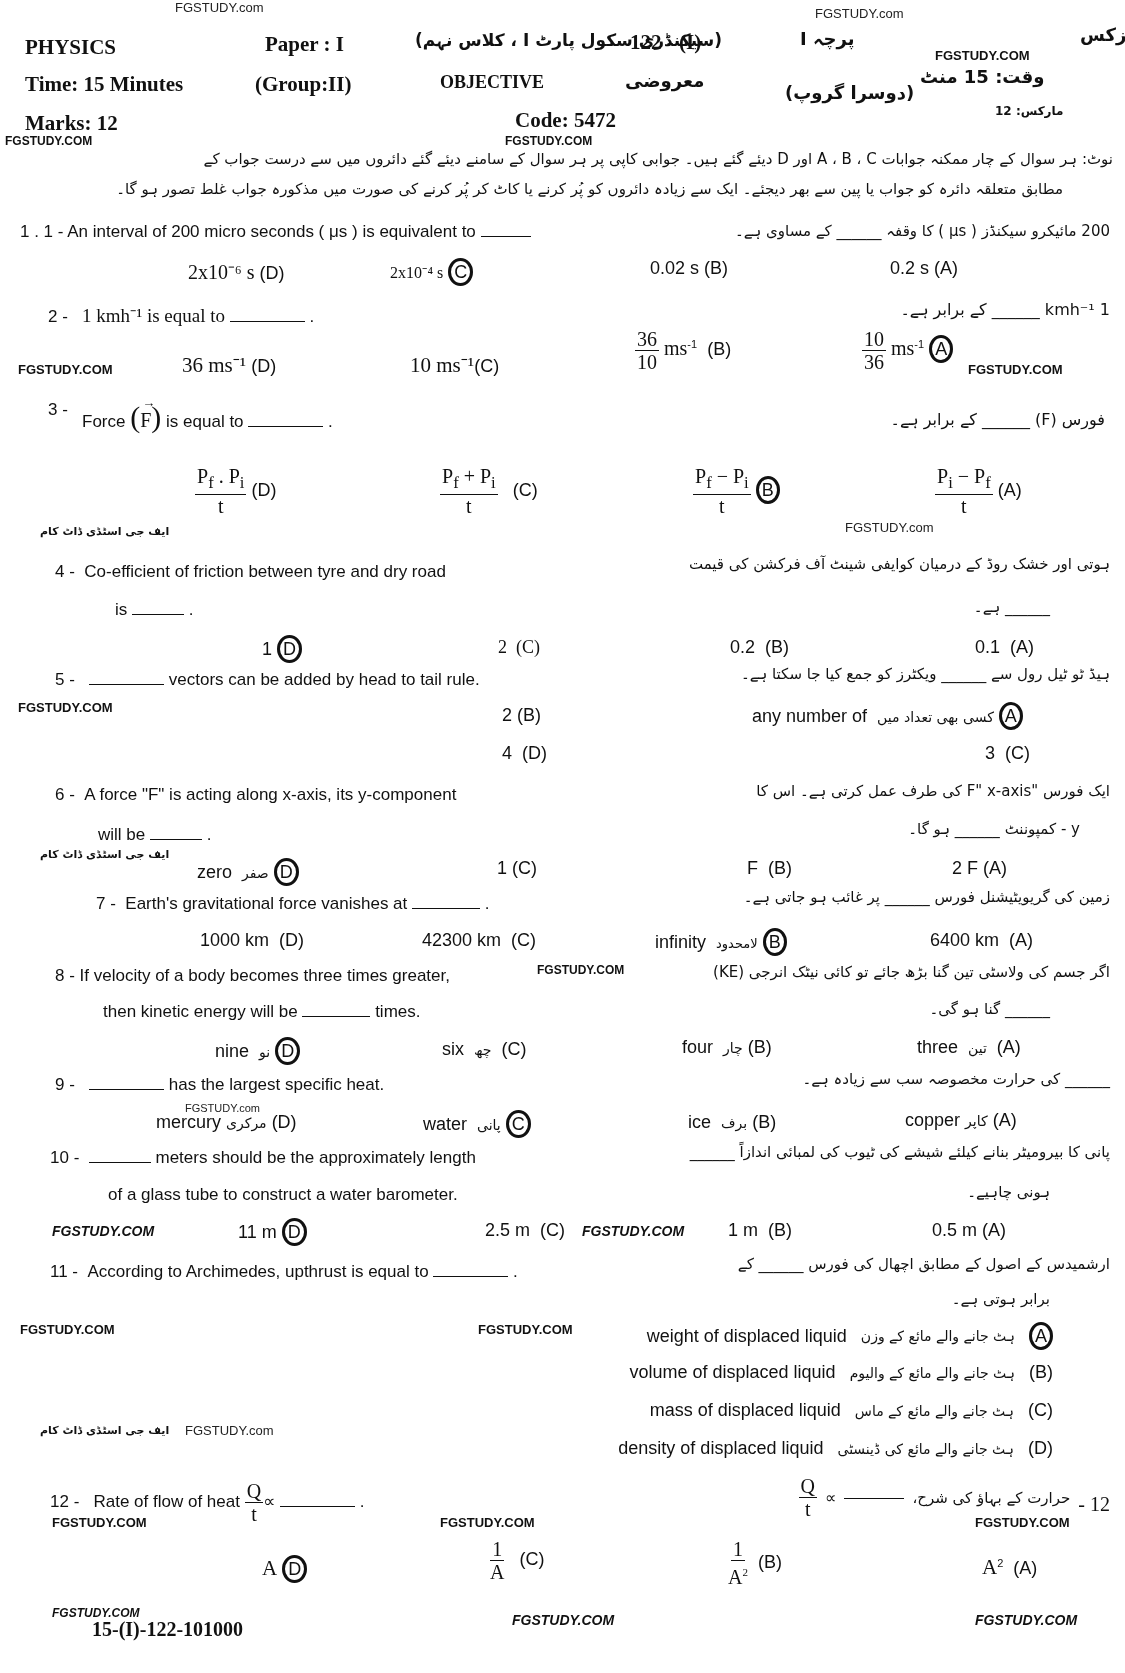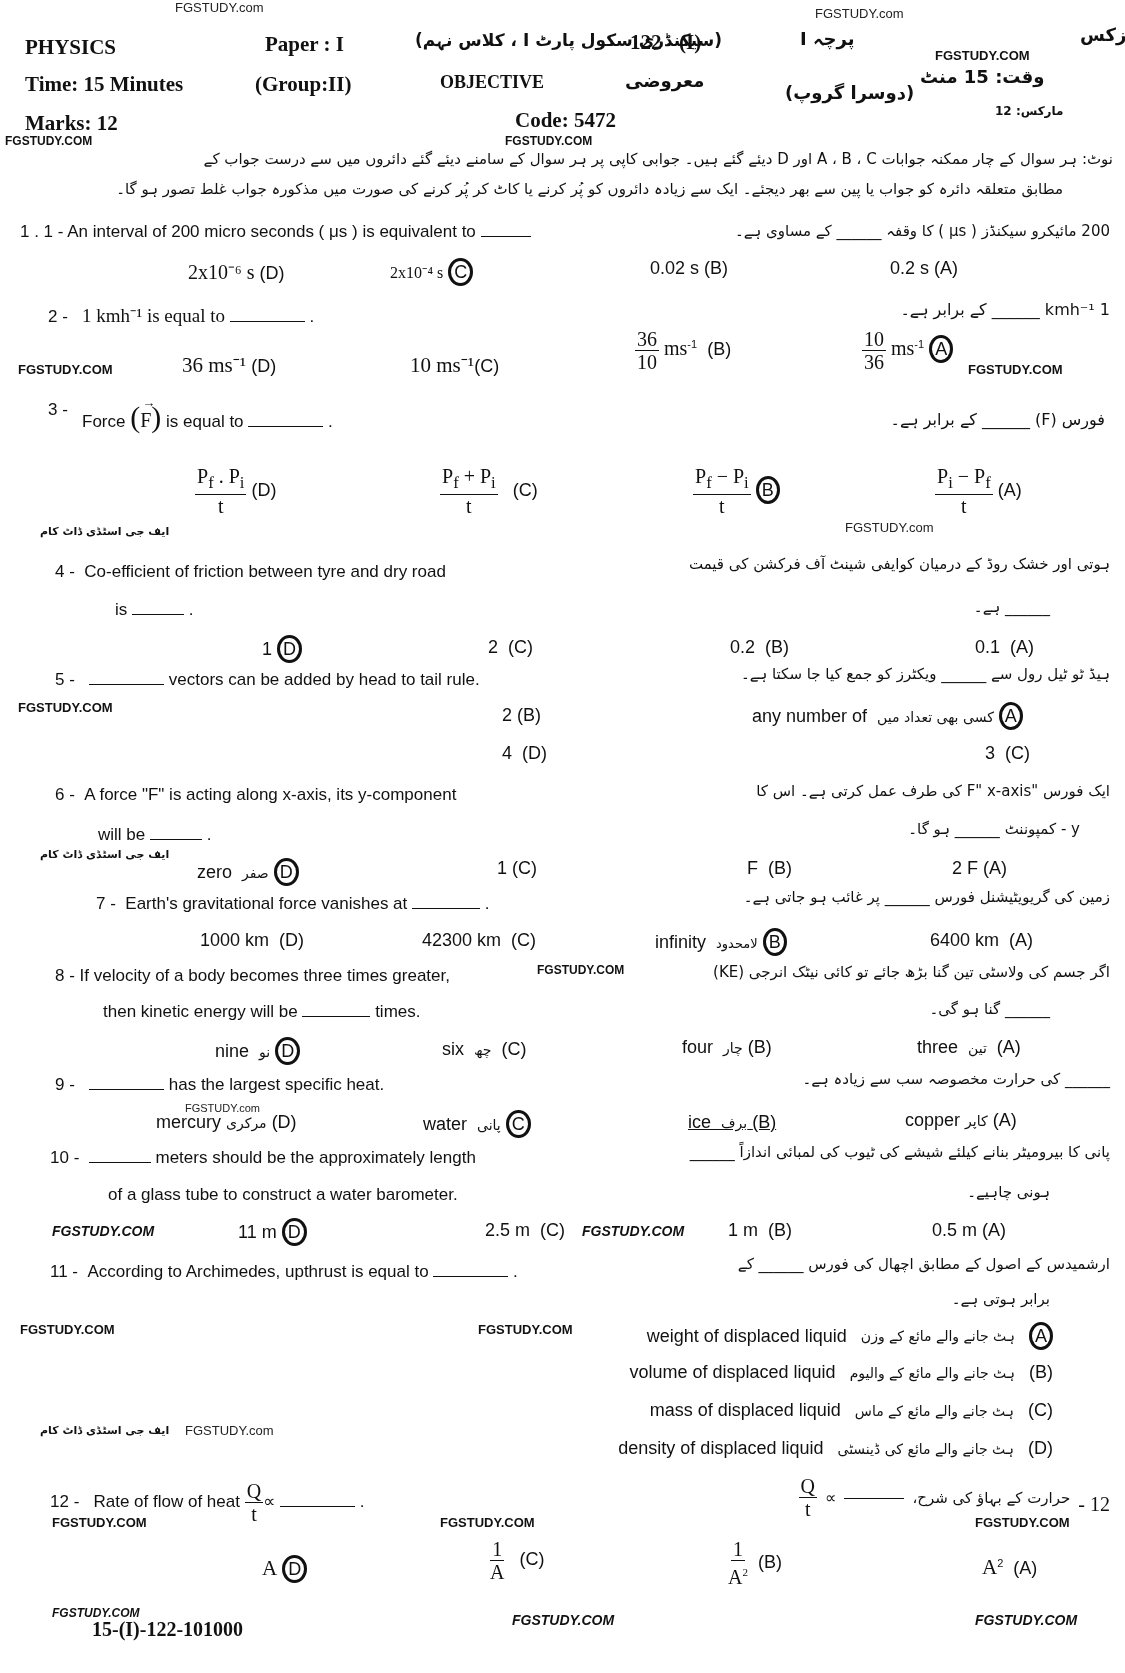--- a/index.html
+++ b/index.html
@@ -126,21 +126,21 @@
   <span>(A)</span>
 </div>
 <div class="abs ur" style="left:40px;top:525px;font-size:11px;font-weight:bold;">ایف جی اسٹڈی ڈاٹ کام</div>
 <div class="abs wm" style="left:845px;top:520px;">FGSTUDY.com</div>
 
 <div class="abs q" style="left:55px;top:562px;"><span>4 -</span>&nbsp;&nbsp;<span>Co-efficient of friction between tyre and dry road</span></div>
 <div class="abs q" style="left:103px;top:600px;margin-left:12px;"><span>is</span> <span class="blank" style="width:52px;"></span> .</div>
 <div class="abs ur" style="right:15px;top:555px;font-size:15px;">ہوتی اور خشک روڈ کے درمیان کوایفی شینٹ آف فرکشن کی قیمت</div>
 <div class="abs ur" style="right:75px;top:598px;font-size:15px;">______ ہے۔</div>
 <div class="abs opt" style="left:262px;top:635px;"><span>1</span> <span class="circ">D</span></div>
-<div class="abs opt" style="left:488px;top:637px;"><span>2</span>&nbsp;&nbsp;<span>(C)</span></div>
+<div class="abs opt" style="left:498px;top:637px;font-family:Liberation Serif, serif;"><span>2</span>&nbsp;&nbsp;<span>(C)</span></div>
 <div class="abs opt" style="left:730px;top:637px;"><span>0.2</span>&nbsp;&nbsp;<span>(B)</span></div>
 <div class="abs opt" style="left:975px;top:637px;"><span>0.1</span>&nbsp;&nbsp;<span>(A)</span></div>
 
 <div class="abs q" style="left:55px;top:670px;"><span>5 -</span>&nbsp;&nbsp;&nbsp;<span class="blank" style="width:75px;"></span> <span>vectors can be added by head to tail rule.</span></div>
 <div class="abs ur" style="right:15px;top:665px;font-size:15px;">ہیڈ ٹو ٹیل رول سے ______ ویکٹرز کو جمع کیا جا سکتا ہے۔</div>
 <div class="abs wmb" style="left:18px;top:700px;">FGSTUDY.COM</div>
 <div class="abs opt" style="left:502px;top:705px;"><span>2</span> <span>(B)</span></div>
 <div class="abs opt" style="left:752px;top:702px;"><span>any number of</span>&nbsp;&nbsp;<span class="ur" style="font-size:14px;">کسی بھی تعداد میں</span> <span class="circ">A</span></div>
 <div class="abs opt" style="left:502px;top:743px;"><span>4</span>&nbsp;&nbsp;<span>(D)</span></div>
 <div class="abs opt" style="left:985px;top:743px;"><span>3</span>&nbsp;&nbsp;<span>(C)</span></div>
@@ -170,21 +170,21 @@
 <div class="abs opt" style="left:215px;top:1037px;"><span>nine</span>&nbsp;&nbsp;<span class="ur" style="font-size:14px;">نو</span> <span class="circ">D</span></div>
 <div class="abs opt" style="left:442px;top:1039px;"><span>six</span>&nbsp;&nbsp;<span class="ur" style="font-size:14px;">چھ</span>&nbsp;&nbsp;<span>(C)</span></div>
 <div class="abs opt" style="left:682px;top:1037px;"><span>four</span>&nbsp;&nbsp;<span class="ur" style="font-size:14px;">چار</span>&nbsp;<span>(B)</span></div>
 <div class="abs opt" style="left:917px;top:1037px;"><span>three</span>&nbsp;&nbsp;<span class="ur" style="font-size:14px;">تین</span>&nbsp;&nbsp;<span>(A)</span></div>
 
 <div class="abs q" style="left:55px;top:1075px;"><span>9 -</span>&nbsp;&nbsp;&nbsp;<span class="blank" style="width:75px;"></span> <span>has the largest specific heat.</span></div>
 <div class="abs ur" style="right:15px;top:1070px;font-size:15px;">______ کی حرارت مخصوصہ سب سے زیادہ ہے۔</div>
 <div class="abs wm" style="left:185px;top:1102px;font-size:11px;">FGSTUDY.com</div>
 <div class="abs opt" style="left:156px;top:1112px;"><span>mercury</span>&nbsp;<span class="ur" style="font-size:14px;">مرکری</span>&nbsp;<span>(D)</span></div>
 <div class="abs opt" style="left:423px;top:1110px;"><span>water</span>&nbsp;&nbsp;<span class="ur" style="font-size:14px;">پانی</span> <span class="circ">C</span></div>
-<div class="abs opt" style="left:688px;top:1112px;text-decoration:underline;"><span>ice</span>&nbsp;&nbsp;<span class="ur" style="font-size:14px;">برف</span>&nbsp;<span>(B)</span></div>
+<div class="abs opt" style="left:688px;top:1112px;"><span>ice</span>&nbsp;&nbsp;<span class="ur" style="font-size:14px;">برف</span>&nbsp;<span>(B)</span></div>
 <div class="abs opt" style="left:905px;top:1110px;"><span>copper</span>&nbsp;<span class="ur" style="font-size:14px;">کاپر</span>&nbsp;<span>(A)</span></div>
 
 <div class="abs q" style="left:50px;top:1148px;"><span>10 -</span>&nbsp;&nbsp;<span class="blank" style="width:62px;"></span> <span>meters should be the approximately length</span></div>
 <div class="abs q" style="left:108px;top:1185px;">of a glass tube to construct a water barometer.</div>
 <div class="abs ur" style="right:15px;top:1143px;font-size:15px;">پانی کا بیرومیٹر بنانے کیلئے شیشے کی ٹیوب کی لمبائی اندازاً ______</div>
 <div class="abs ur" style="right:75px;top:1183px;font-size:15px;">ہونی چاہیے۔</div>
 <div class="abs wmi" style="left:52px;top:1223px;">FGSTUDY.COM</div>
 <div class="abs opt" style="left:238px;top:1218px;"><span>11 m</span> <span class="circ">D</span></div>
 <div class="abs opt" style="left:485px;top:1220px;"><span>2.5 m</span>&nbsp;&nbsp;<span>(C)</span></div>
 <div class="abs wmi" style="left:582px;top:1223px;">FGSTUDY.COM</div>

